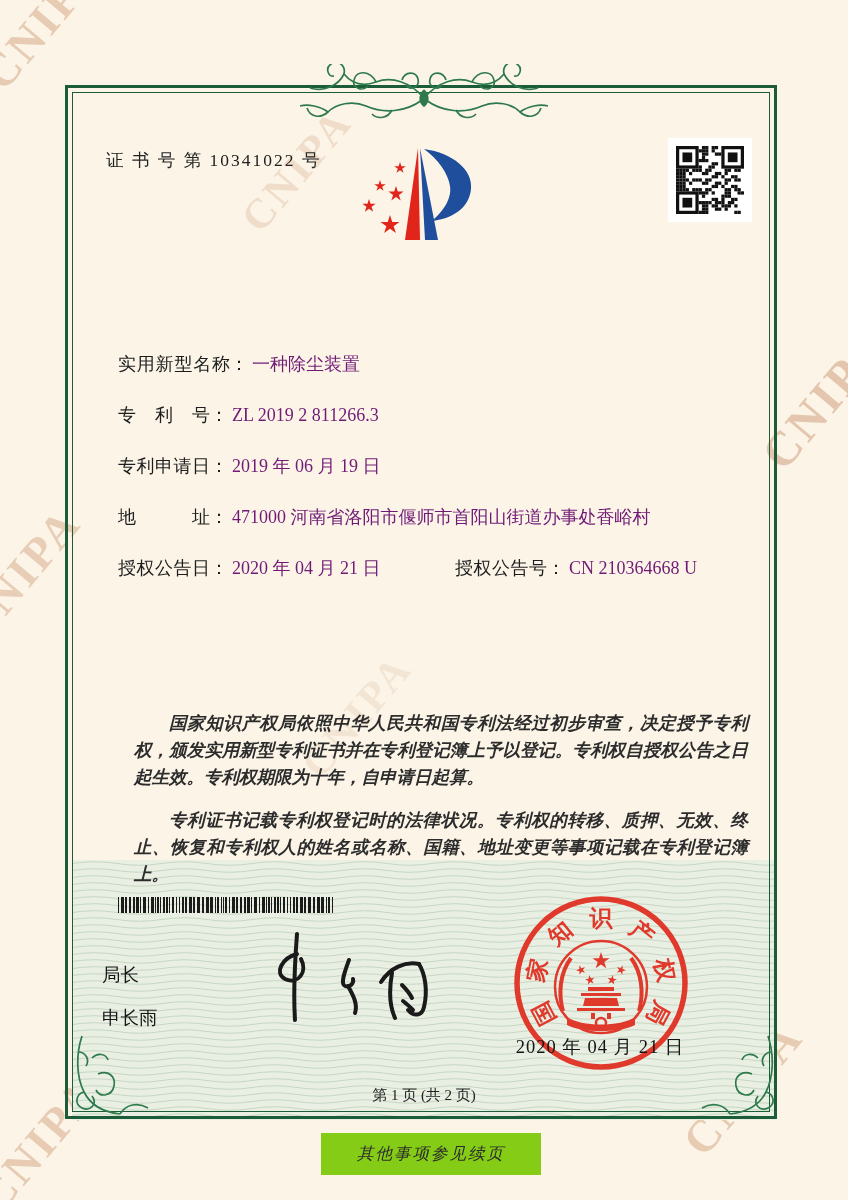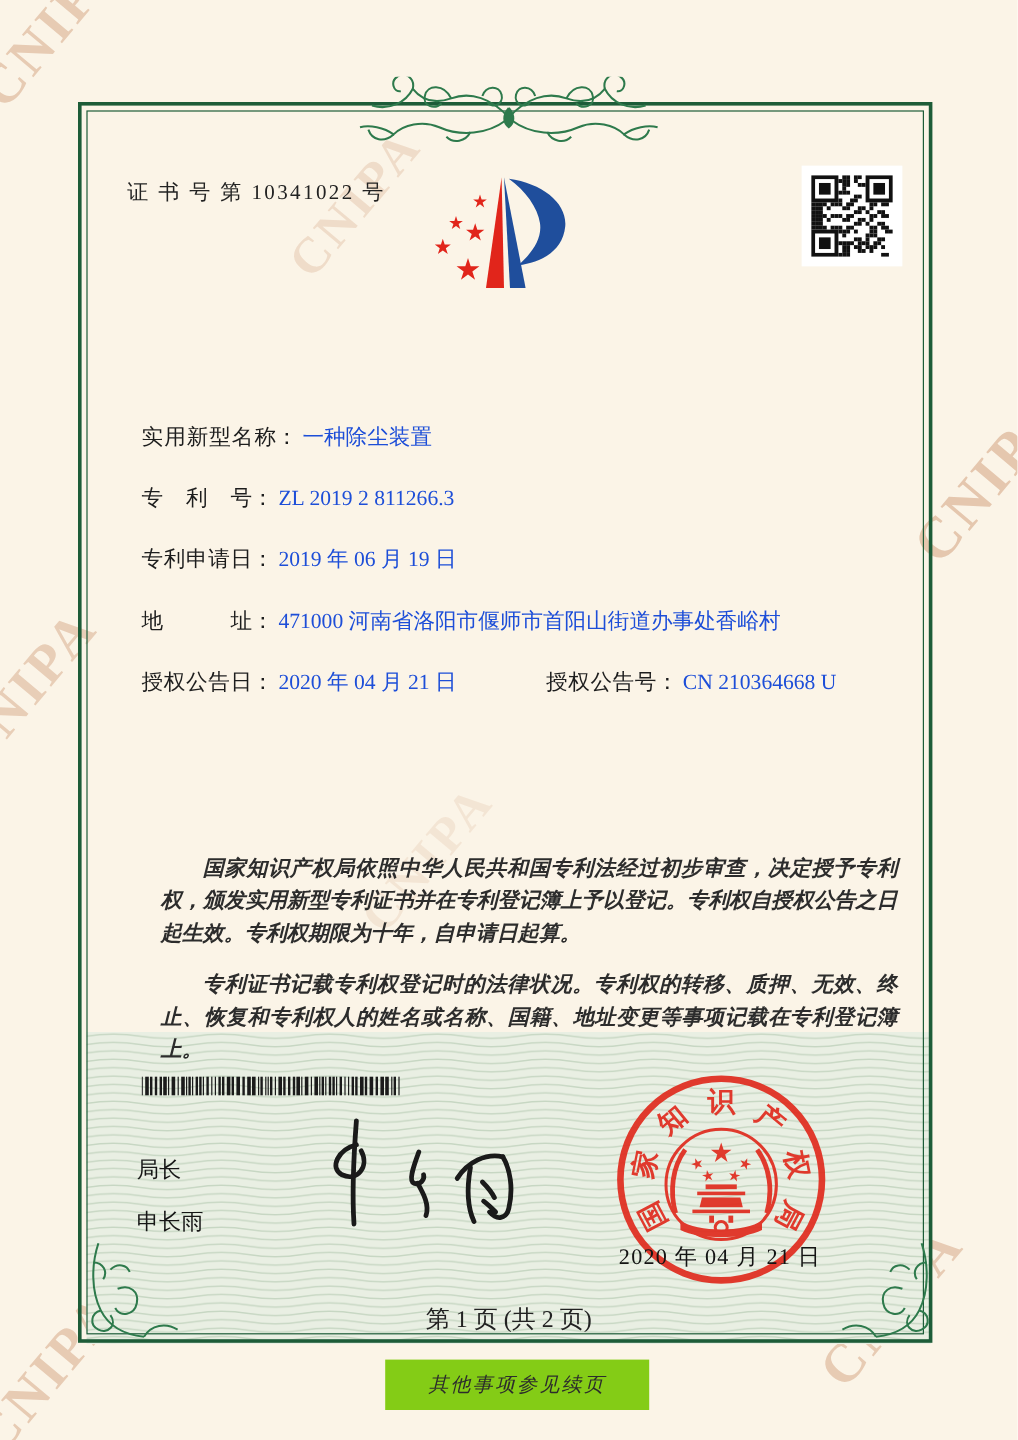--- a/index.html
+++ b/index.html
@@ -49,38 +49,38 @@
     font-size:40px; font-weight:bold; letter-spacing:11px; color:#121212;
   }
   .fields{position:absolute; left:118px; top:352px; width:648px;}
   .frow{position:relative; height:51px; font-size:18px; white-space:nowrap;}
   .flabel{
     display:inline-block; width:92px; text-align:justify; text-align-last:justify;
     vertical-align:top; color:#1d1d1d;
   }
   .flabel.wide{width:112px;}
   .fcolon{display:inline-block; margin-right:4px;}
-  .fvalue{color:#1d4ed8;}
+  .fvalue{color:#701a75;}
   .fpair2{position:absolute; left:337px; top:0;}
   .body-text{
     position:absolute; left:118px; top:694px; width:646px;
     font-size:17.5px; line-height:27px; text-align:justify; color:#2c2c2c;
     font-style:italic;
   }
   .body-text p{margin:16px; text-indent:2em;font-weight:bold;}
   .barcode{position:absolute; left:118px; top:897px;}
-  .signer{position:absolute; left:114px; top:962px; font-size:18.5px; color:#161616;}
+  .signer{position:absolute; left:102px; top:962px; font-size:18.5px; color:#161616;}
   .signer .line2{margin-top:18px;}
   .sig-script{position:absolute; left:245px; top:928px;}
   .seal{position:absolute; left:506px; top:888px;}
   .seal-date{
     position:absolute; left:506px; top:1034px; width:188px; text-align:center;
     font-size:18.5px; letter-spacing:1px; color:#141414; z-index:7;
   }
-  .page-info{position:absolute; left:0; top:1086px; width:848px; text-align:center; font-size:20px; color:#222;}
+  .page-info{position:absolute; left:0; top:1086px; width:848px; text-align:center; font-size:15px; color:#222;}
   .cont-box{
     position:absolute; left:321px; top:1133px; width:220px; height:42px;
     background:#84cc16; z-index:7; display:flex; align-items:center; justify-content:center;
   }
   .cont-box span{font-size:16.5px; font-style:italic; letter-spacing:2px; color:#2c2c2c;}
 </style>
 </head>
 <body>
 
 <div class="page">

